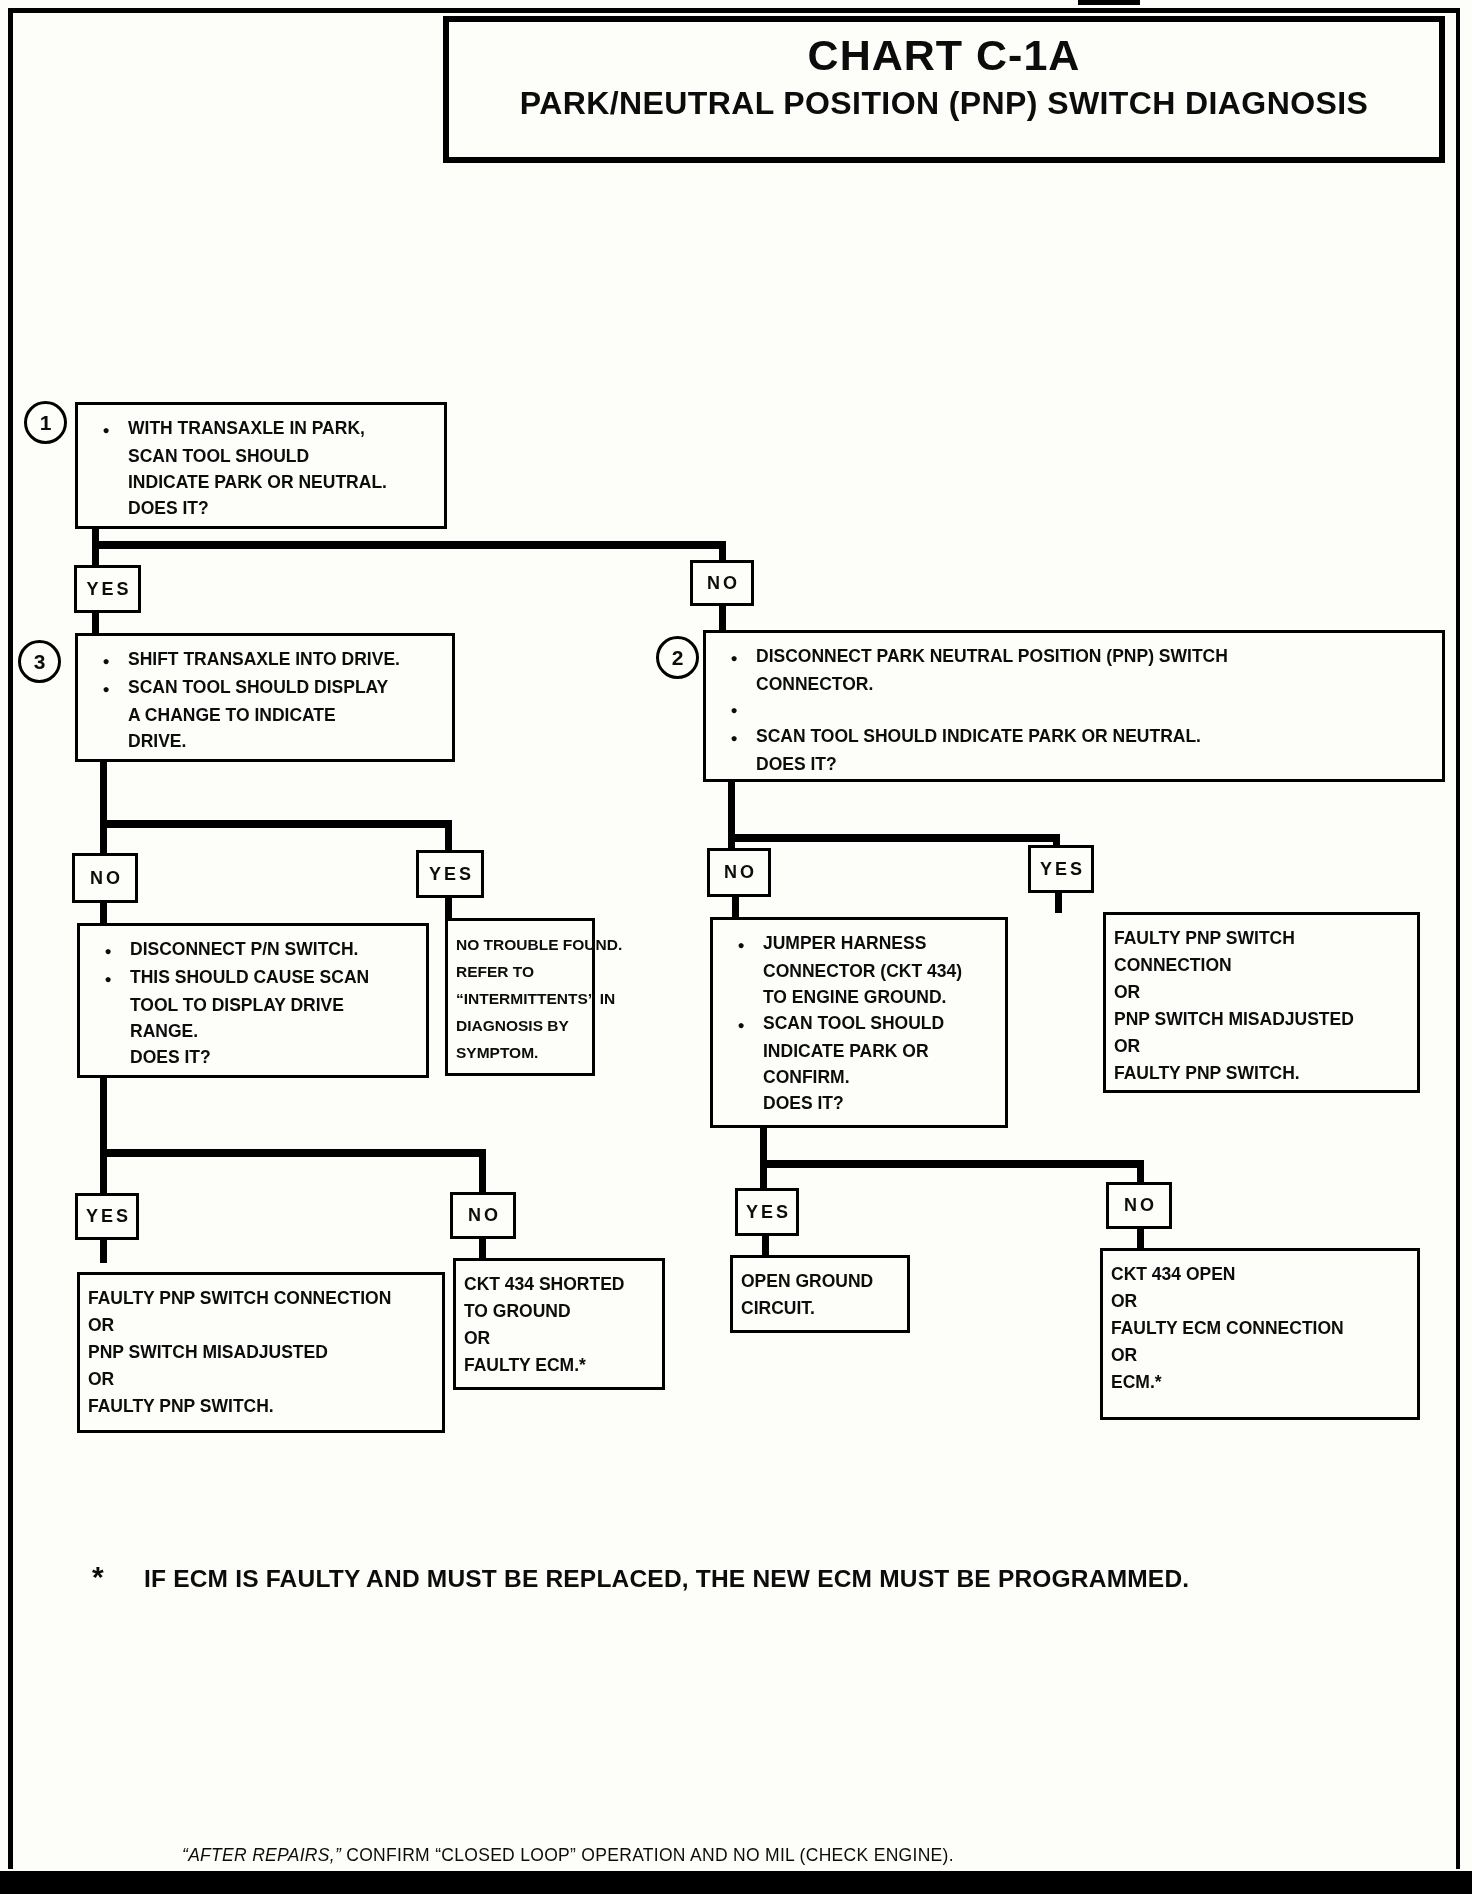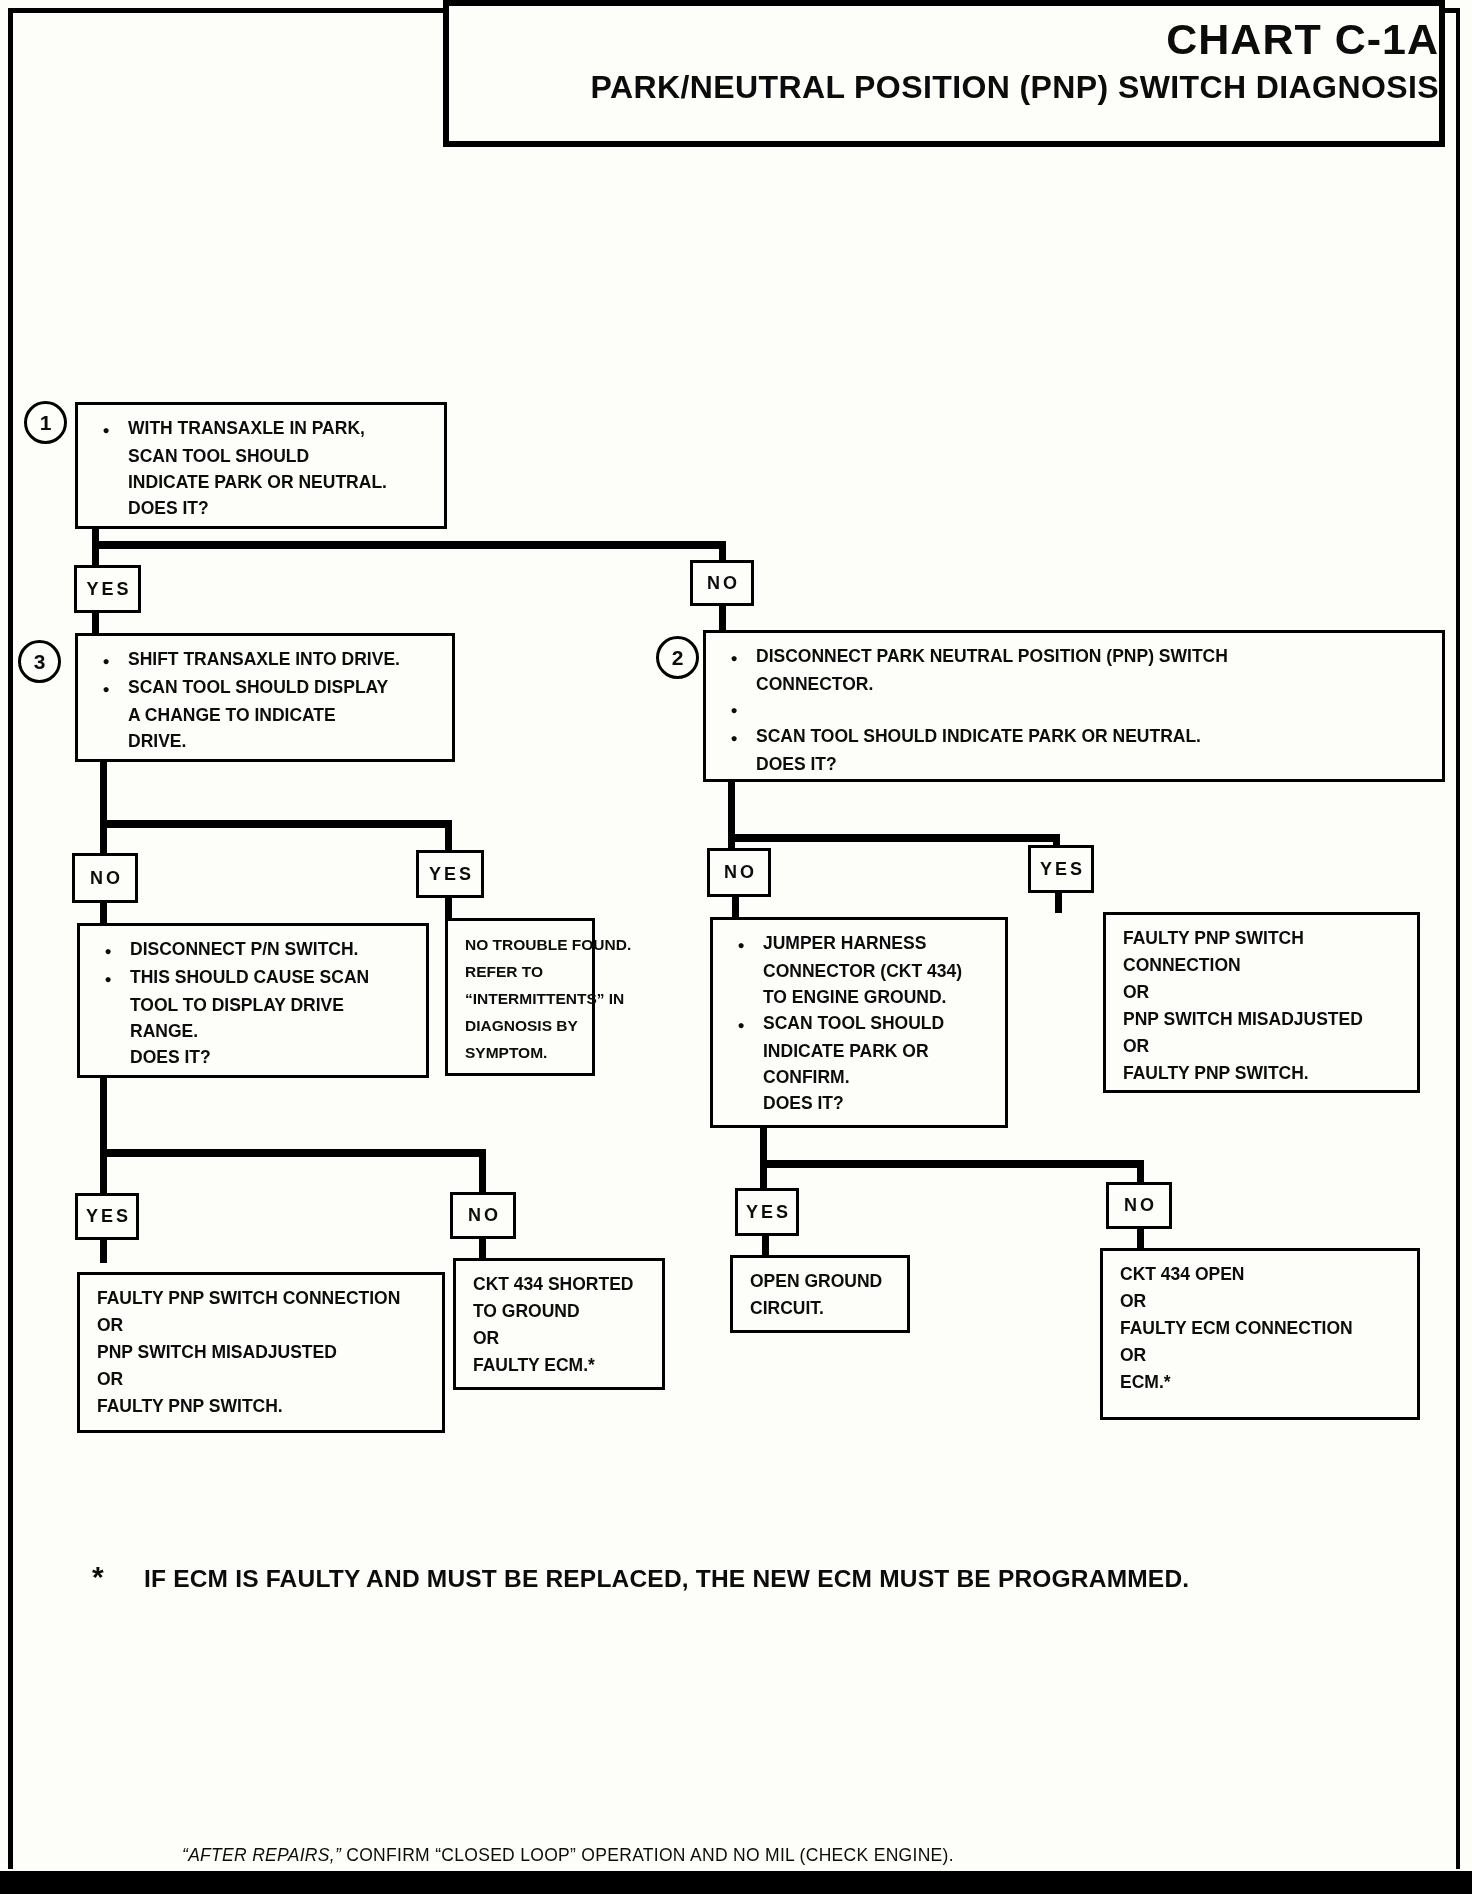--- a/index.html
+++ b/index.html
@@ -4,28 +4,28 @@
 <style>
   *{box-sizing:border-box}
   html,body{margin:0;padding:0;background:#d9d9d4}
   .page{position:relative;width:1472px;height:1894px;background:#fdfdfa;color:#0c0c0c;
         font-family:"Liberation Sans",sans-serif;overflow:hidden;margin:0 auto}
   .frame{position:absolute;left:8px;top:8px;width:1452px;height:1861px;
          border-left:5px solid #000;border-top:5px solid #000;border-right:4px solid #000}
   .bottom-bar{position:absolute;left:0;top:1871px;width:1472px;height:23px;background:#000}
   .top-dash{position:absolute;left:1078px;top:0;width:62px;height:5px;background:#000}
 
-  .title-box{position:absolute;left:443px;top:0;width:1002px;height:147px;
-             background:#fdfdfa;border:6px solid #000;text-align:right}
+  .title-box{position:absolute;left:443px;top:16px;width:1002px;height:147px;
+             background:#fdfdfa;border:6px solid #000;text-align:center}
   .title-line1{font-size:43px;font-weight:bold;letter-spacing:1px;margin-top:9px}
   .title-line2{font-size:32px;font-weight:bold;letter-spacing:.4px;margin-top:5px}
 
   .fc-box{position:absolute;background:#fdfdfa;border:3.5px solid #000;
           font-size:17.5px;font-weight:bold;line-height:26px;padding:10px 4px 4px 6px}
-  .fc-box.plain{padding-left:17px;line-height:27px}
+  .fc-box.plain{padding-left:8px;line-height:27px}
   .fc-line{display:flex;align-items:baseline}
   .fc-bullet{flex:0 0 44px;text-align:center;font-size:12px}
   .fc-text{white-space:nowrap}
   .fc-circle{position:absolute;width:43px;height:43px;border:3.5px solid #000;border-radius:50%;
              background:#fdfdfa;font-size:21px;font-weight:bold;
              display:flex;align-items:center;justify-content:center}
   .fc-tag{position:absolute;background:#fdfdfa;border:3.5px solid #000;font-weight:bold;
           font-size:18px;letter-spacing:3px;display:flex;align-items:center;justify-content:center;
           padding-left:3px}
   .fc-wire{position:absolute;background:#000}

